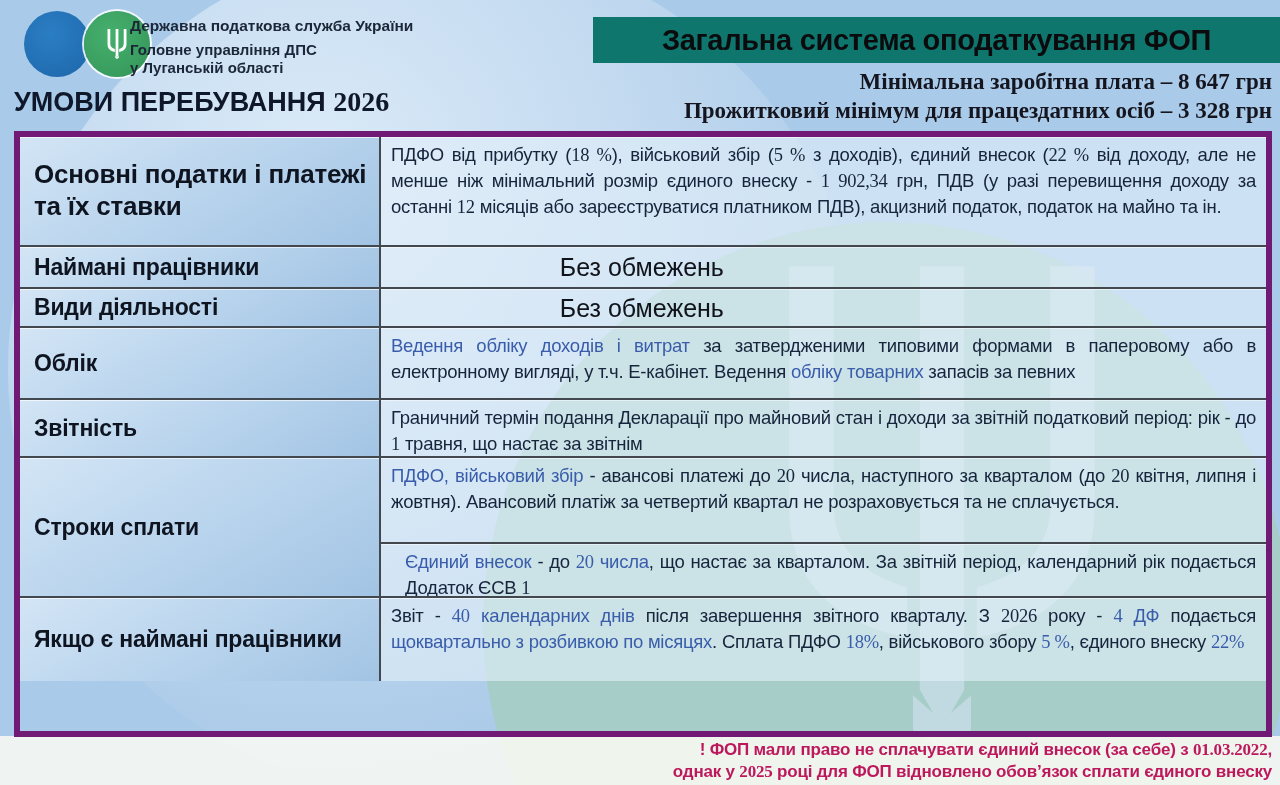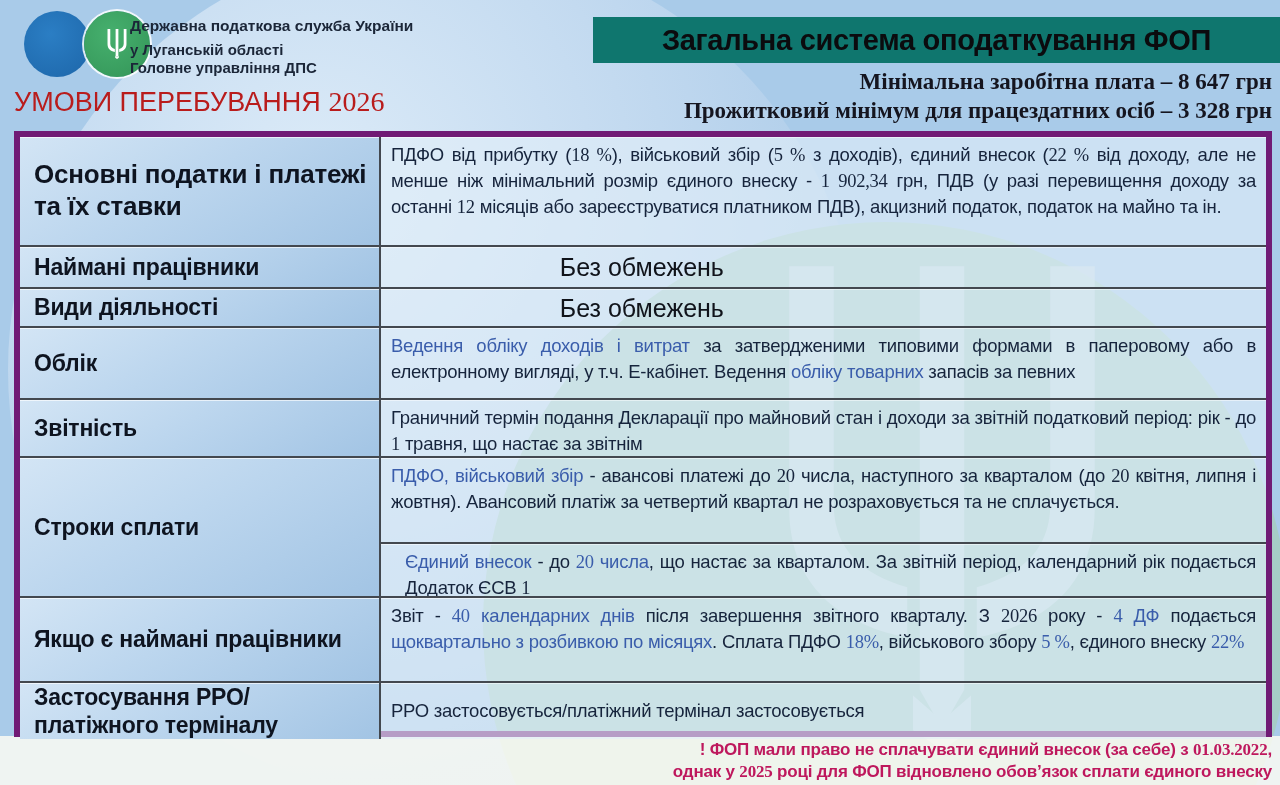--- a/index.html
+++ b/index.html
@@ -27,21 +27,21 @@
 
   #title-box{position:absolute;left:593px;top:17px;right:0;height:46px;background:#0f766e;
     display:flex;align-items:center;justify-content:center;}
   #main-title{font-size:29px;font-weight:800;color:#0b0b0e;letter-spacing:-.3px;white-space:nowrap;}
 
   .subtitle{position:absolute;right:8px;text-align:right;
     font-family:"Liberation Serif",serif;font-weight:700;font-size:23px;color:#15151f;}
   #subtitle1{top:69px;}
   #subtitle2{top:98px;}
 
-  #page-heading{position:absolute;left:14px;top:86px;font-size:27px;font-weight:400;color:#b91c1c;}
+  #page-heading{position:absolute;left:14px;top:86px;font-size:27px;font-weight:700;color:#0f172a;}
   #page-heading .num{font-size:28px;}
 
   
   #tax-table{position:absolute;left:14px;top:131px;width:1258px;height:606px;
     box-sizing:border-box;border:6px solid #701a75;display:flex;flex-direction:column;}
   .trow{display:flex;box-sizing:border-box;flex:0 0 auto;}
   .trow + .trow{border-top:2px solid #43484f;}
   .cell-l{width:361px;box-sizing:border-box;border-right:2px solid #43484f;
     background:linear-gradient(150deg,#d3e5f5 0%,#bcd6ee 45%,#a2c4e4 100%);
     box-shadow:inset 0 1px 0 rgba(255,255,255,.65);
@@ -90,22 +90,22 @@
       <g fill="#ffffff">
         <path d="M22,0 h46 v246 c0,46 28,72 76,86 v52 c-80,-16 -122,-62 -122,-134 Z"></path>
         <path d="M338,0 h-46 v246 c0,46 -28,72 -76,86 v52 c80,-16 122,-62 122,-134 Z"></path>
         <path d="M157,0 h46 v438 l-23,40 -23,-40 Z"></path>
         <path d="M180,470 l30,-26 v36 l-30,20 -30,-20 v-36 Z"></path>
       </g>
     </svg>
   </div>
   <div id="org-text">
     <div id="org-line1">Державна податкова служба України</div>
+    <div id="org-line2">Головне управління ДПС</div>
     <div id="org-line3">у Луганській області</div>
-    <div id="org-line2">Головне управління ДПС</div>
   </div>
 
   <div id="title-box">
     <div id="main-title">Загальна система оподаткування ФОП</div>
   </div>
   <div id="subtitle1" class="subtitle"><span>Мінімальна заробітна плата – </span><span class="num">8 647</span><span> грн</span></div>
   <div id="subtitle2" class="subtitle"><span>Прожитковий мінімум для працездатних осіб – </span><span class="num">3 328</span><span> грн</span></div>
   <div id="page-heading"><span>УМОВИ ПЕРЕБУВАННЯ </span><span class="num">2026</span></div>
 
   <div id="tax-table">
@@ -145,26 +145,20 @@
         <div class="subcell subcell-1"><span class="blue">ПДФО, військовий збір</span><span> - авансові платежі до </span><span class="num">20</span><span> числа, наступного за кварталом (до </span><span class="num">20</span><span> квітня, липня і жовтня). Авансовий платіж за четвертий квартал не розраховується та не сплачується.</span></div>
         <div class="subcell subcell-2"><span class="blue">Єдиний внесок</span><span> - до </span><span class="blue num">20</span><span class="blue"> числа</span><span>, що настає за кварталом. За звітній період, календарний рік подається Додаток ЄСВ </span><span class="num">1</span></div>
       </div>
     </div>
 
     <div class="trow r7">
       <div class="cell-l">Якщо є наймані працівники</div>
       <div class="cell-r"><span>Звіт - </span><span class="blue num">40</span><span class="blue"> календарних днів</span><span> після завершення звітного кварталу. З </span><span class="num">2026</span><span> року - </span><span class="blue num">4</span><span class="blue"> ДФ</span><span> подається </span><span class="blue">щоквартально з розбивкою по місяцях</span><span>. Сплата ПДФО </span><span class="blue num">18%</span><span>, військового збору </span><span class="blue num">5 %</span><span>, єдиного внеску </span><span class="blue num">22%</span></div>
     </div>
 
-    <div class="trow r8">
-      <div class="cell-l">Застосування РРО/ платіжного терміналу</div>
-      <div class="cell-r center">
-          <span>РРО застосовується/платіжний термінал застосовується</span>
-        </div>
-    </div>
 
   </div>
 
   <div id="footnote">
     <div><span>! ФОП мали право не сплачувати єдиний внесок (за себе) з </span><span class="num">01.03.2022</span><span>,</span></div>
     <div><span>однак у </span><span class="num">2025</span><span> році для ФОП відновлено обов’язок сплати єдиного внеску</span></div>
   </div>
 
 </div>
 

